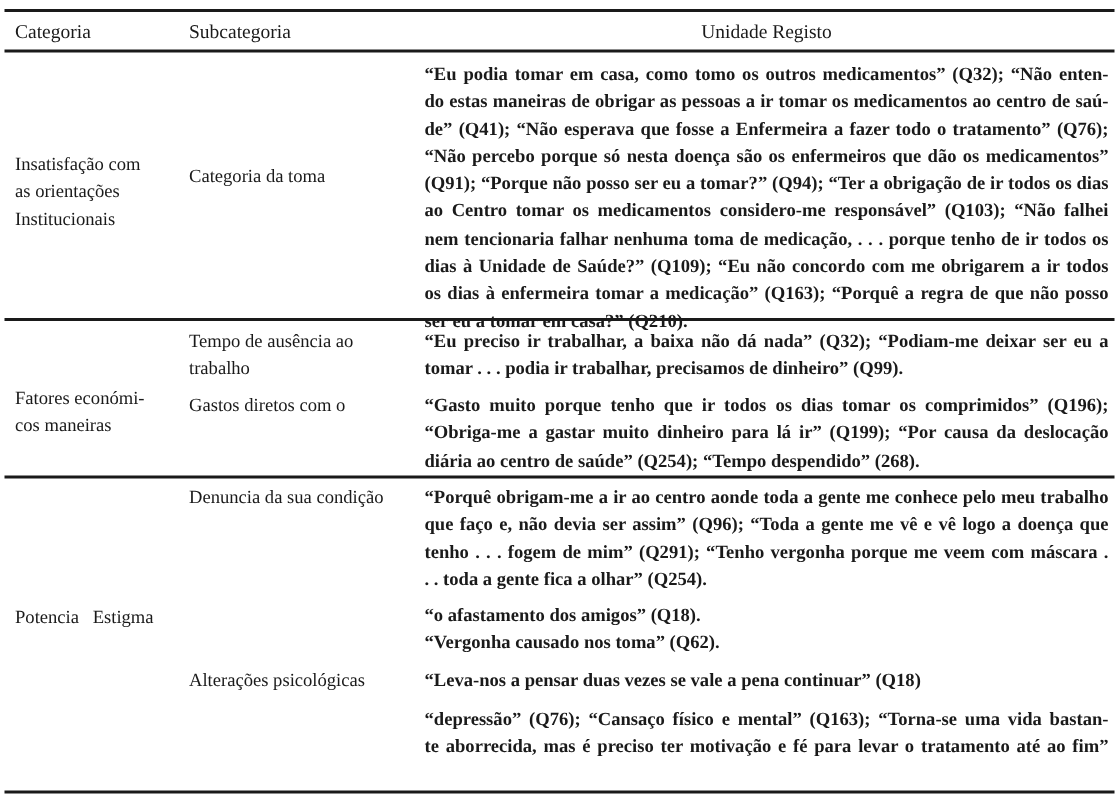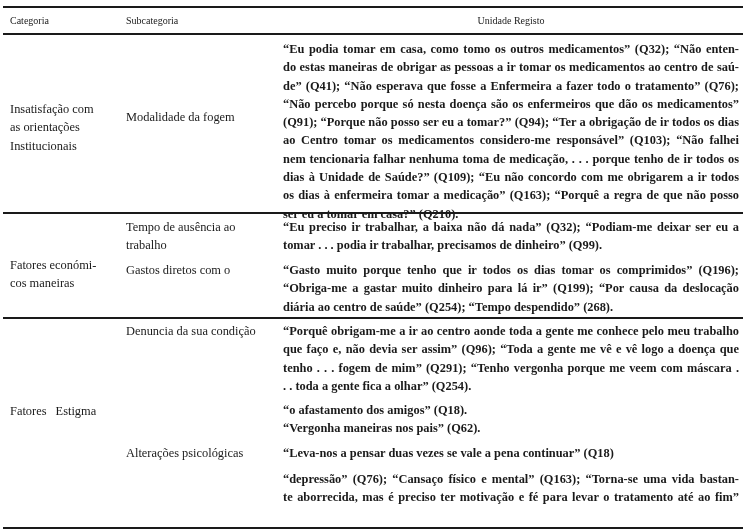--- a/index.html
+++ b/index.html
@@ -5,42 +5,42 @@
   html, body { margin: 0; padding: 0; background: #ffffff; }
   body {
     width: 745px; height: 532px; overflow: hidden;
     font-family: "Liberation Serif", "DejaVu Serif", serif;
     color: #1a1a1a;
     font-size: 12.4px;
   }
   .page { position: relative; width: 745px; height: 532px; }
   .rule { position: absolute; left: 3px; width: 740px; height: 1.6px; background: #1a1a1a; }
   .abs { position: absolute; line-height: 18.3px; }
-  .hdr { position: absolute; top: 12px; font-size: 10px; line-height: 18px; }
+  .hdr { position: absolute; top: 12px; font-size: 13px; line-height: 18px; }
   .cat { left: 10px; width: 115px; }
   .sub { left: 126px; width: 148px; }
   .unit { left: 283px; width: 456px; text-align: justify; }
 </style>
 </head>
 <body>
 
 <div class="page">
   <div class="rule" style="top:6px"></div>
   <div class="hdr cat">Categoria</div>
   <div class="hdr sub">Subcategoria</div>
   <div class="hdr unit" style="text-align:center">Unidade Registo</div>
   <div class="rule" style="top:33px"></div>
 
   <div class="abs cat" style="top:100px">
     <div>Insatisfação com</div>
     <div>as orientações</div>
     <div>Institucionais</div>
   </div>
   <div class="abs sub" style="top:108px">
-    <div>Modalidade da fogem</div>
+    <div>Categoria da toma</div>
   </div>
   <div class="abs unit" style="top:40px">
     <div class="unit-line">“Eu podia tomar em casa, como tomo os outros medicamentos” (Q32); “Não enten-</div>
     <div class="unit-line">do estas maneiras de obrigar as pessoas a ir tomar os medicamentos ao centro de saú-</div>
     <div class="unit-line">de” (Q41); “Não esperava que fosse a Enfermeira a fazer todo o tratamento” (Q76);</div>
     <div class="unit-line">“Não percebo porque só nesta doença são os enfermeiros que dão os medicamentos”</div>
     <div class="unit-line">(Q91); “Porque não posso ser eu a tomar?” (Q94); “Ter a obrigação de ir todos os dias</div>
     <div class="unit-line">ao Centro tomar os medicamentos considero-me responsável” (Q103); “Não falhei</div>
     <div class="unit-line">nem tencionaria falhar nenhuma toma de medicação, . . . porque tenho de ir todos os</div>
     <div class="unit-line">dias à Unidade de Saúde?” (Q109); “Eu não concordo com me obrigarem a ir todos</div>
@@ -65,34 +65,34 @@
     <div>Gastos diretos com o</div>
   </div>
   <div class="abs unit" style="top:261px">
     <div class="unit-line">“Gasto muito porque tenho que ir todos os dias tomar os comprimidos” (Q196);</div>
     <div class="unit-line">“Obriga-me a gastar muito dinheiro para lá ir” (Q199); “Por causa da deslocação</div>
     <div class="unit-line last">diária ao centro de saúde” (Q254); “Tempo despendido” (268).</div>
   </div>
   <div class="rule" style="top:317px"></div>
 
   <div class="abs cat" style="top:402px">
-    <div style="word-spacing:6px">Fatores  Estigma</div>
+    <div style="word-spacing:6px">Potencia  Estigma</div>
   </div>
   <div class="abs sub" style="top:322px">
     <div>Denuncia da sua condição</div>
   </div>
   <div class="abs unit" style="top:322px">
     <div class="unit-line">“Porquê obrigam-me a ir ao centro aonde toda a gente me conhece pelo meu trabalho</div>
     <div class="unit-line">que faço e, não devia ser assim” (Q96); “Toda a gente me vê e vê logo a doença que</div>
     <div class="unit-line">tenho . . . fogem de mim” (Q291); “Tenho vergonha porque me veem com máscara .</div>
     <div class="unit-line last">. . toda a gente fica a olhar” (Q254).</div>
   </div>
   <div class="abs unit" style="top:401px">
     <div class="unit-line last">“o afastamento dos amigos” (Q18).</div>
-    <div class="unit-line last">“Vergonha maneiras nos pais” (Q62).</div>
+    <div class="unit-line last">“Vergonha causado nos toma” (Q62).</div>
   </div>
   <div class="abs sub" style="top:444px">
     <div>Alterações psicológicas</div>
   </div>
   <div class="abs unit" style="top:444px">
     <div class="unit-line last">“Leva-nos a pensar duas vezes se vale a pena continuar” (Q18)</div>
   </div>
   <div class="abs unit" style="top:470px">
     <div class="unit-line">“depressão” (Q76); “Cansaço físico e mental” (Q163); “Torna-se uma vida bastan-</div>
     <div class="unit-line">te aborrecida, mas é preciso ter motivação e fé para levar o tratamento até ao fim”</div>

